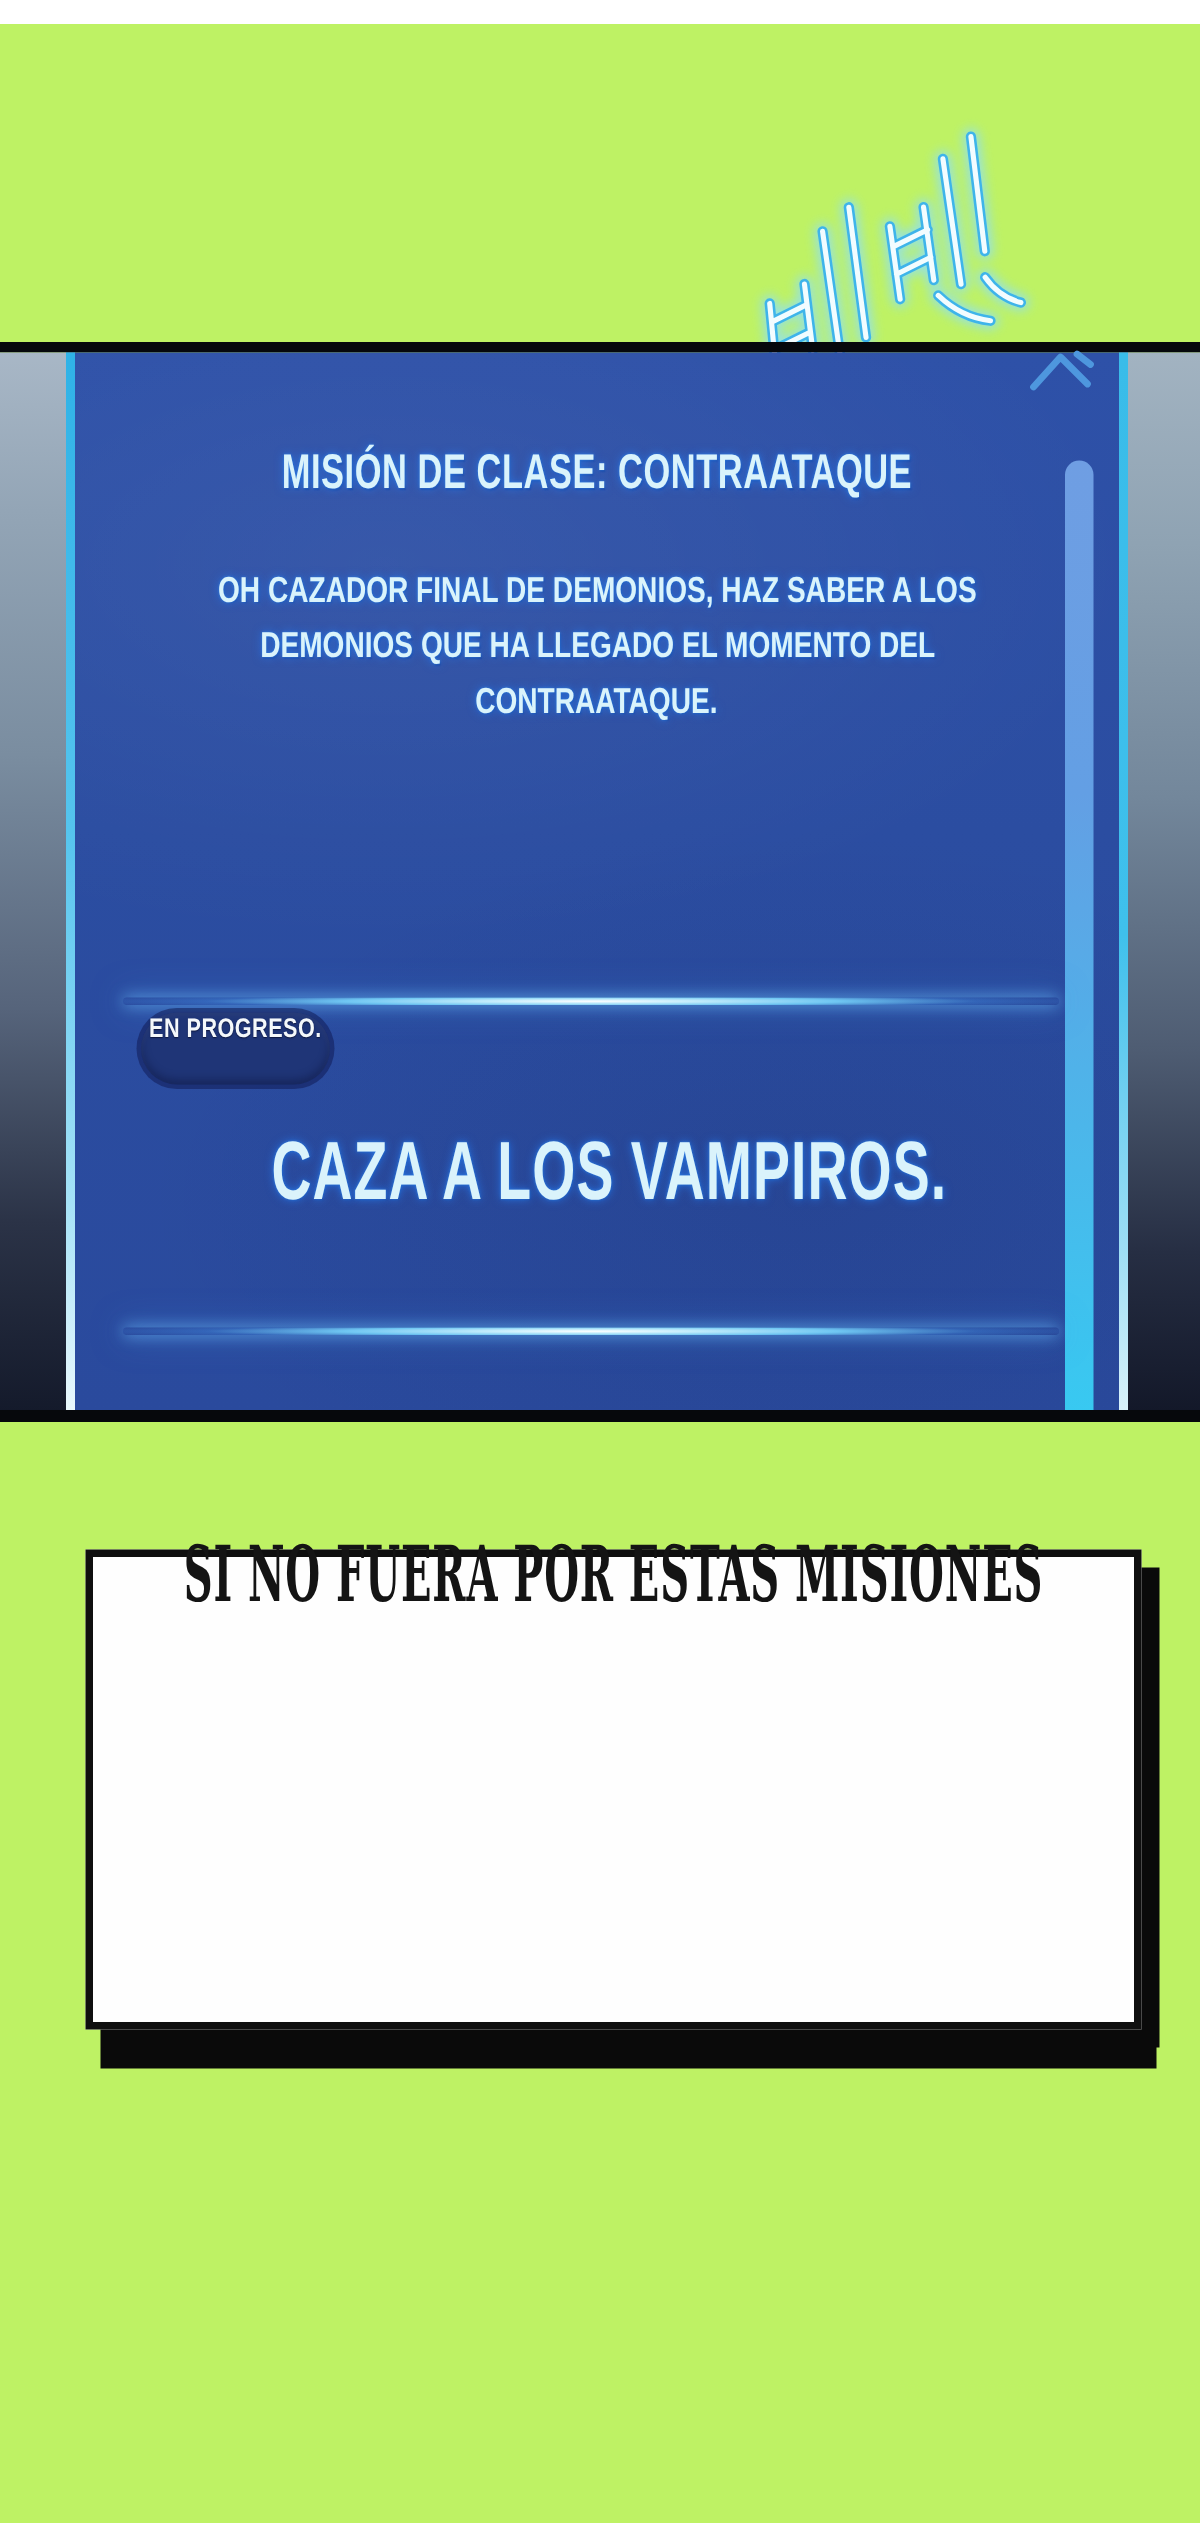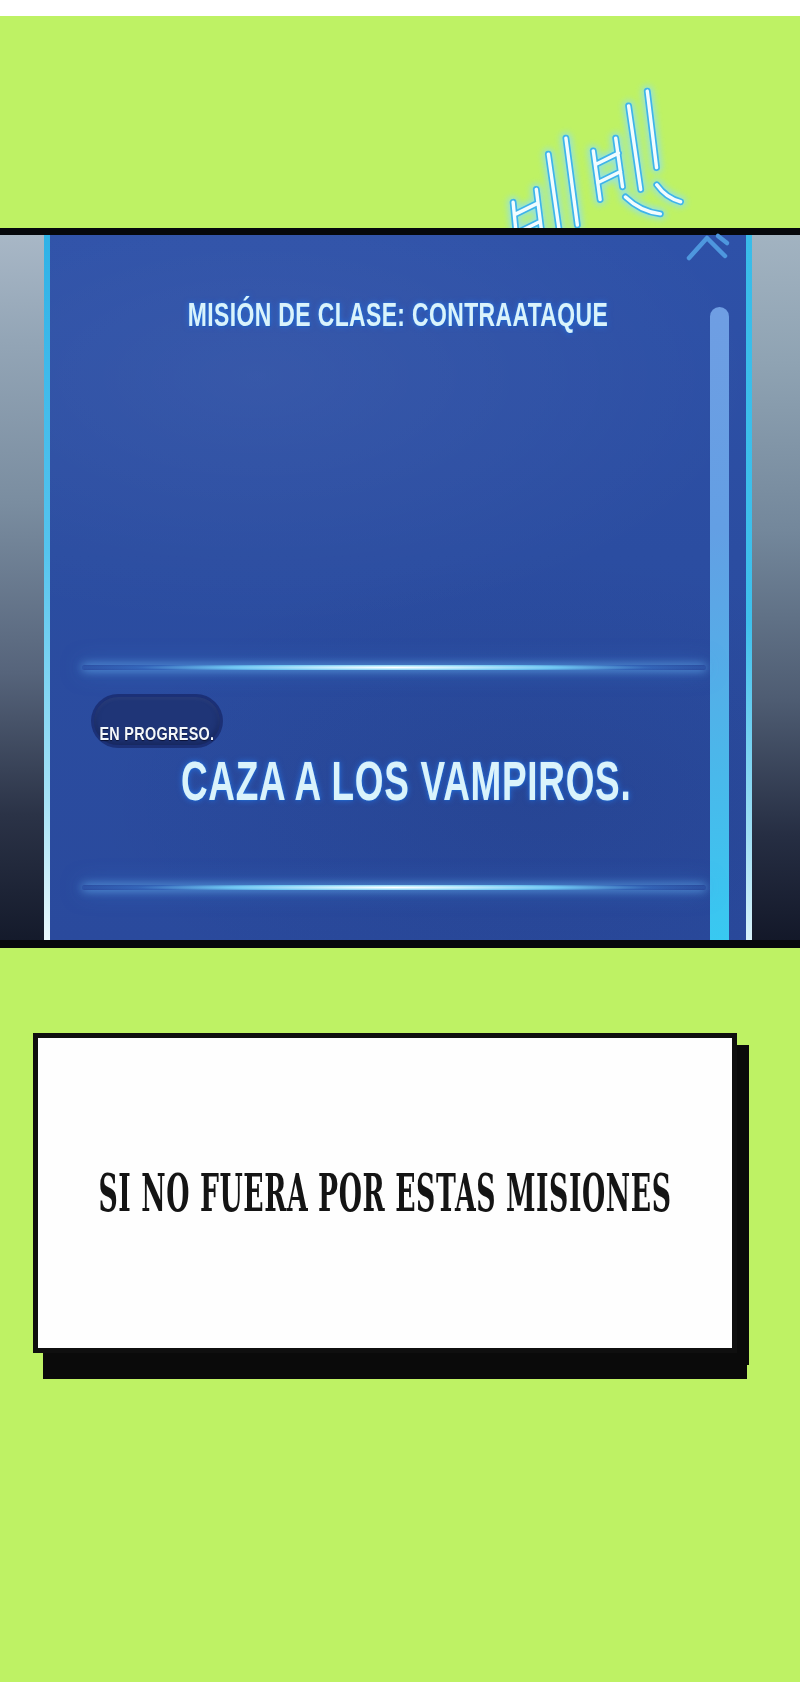--- a/index.html
+++ b/index.html
@@ -59,35 +59,35 @@
   .scaled{display:inline-block;transform-origin:50% 50%;white-space:nowrap;}
   .quest-title{position:absolute;left:0;right:0;top:62px;margin:0;}
   .quest-title .scaled{font-size:31px;transform:scale(.74,1.05);letter-spacing:.5px;}
   .quest-desc{position:absolute;left:0;right:0;top:140px;}
   .quest-desc .line{height:37px;align-items:center;}
   .quest-desc .scaled{font-size:24px;transform:scale(.78,1);}
   .quest-objectives{position:absolute;left:0;right:0;top:281px;}
   .quest-objectives .line{height:34px;align-items:center;}
   .quest-objectives .scaled{font-size:23px;transform:scale(.78,1);}
   .status-badge{
-    position:absolute;left:50px;top:462px;width:126px;height:48px;
+    position:absolute;left:50px;top:440px;width:126px;height:48px;
     border-radius:26px;background:var(--badge-navy,#1f3577);
     box-shadow:0 0 0 3px rgba(16,28,86,.55), inset 0 2px 4px rgba(255,255,255,.06), inset 0 -3px 6px rgba(5,10,40,.35);
-    display:flex;align-items:flex-end;justify-content:center;
+    display:flex;align-items:flex-start;justify-content:center;
   }
   .status-badge .scaled{font-size:18px;color:#f4f8fb;font-weight:bold;transform:scale(.8,1);letter-spacing:.4px;
     text-shadow:0 1px 1px rgba(0,0,20,.6);}
   .current-mission{position:absolute;left:0;right:0;top:516px;padding-left:16px;}
   .current-mission .scaled{font-size:52px;transform:scale(.71,1.06);letter-spacing:1px;}
   
   .caption-box{
-    position:absolute;left:33px;top:1017px;width:704px;height:320px;
+    position:absolute;left:57px;top:1017px;width:704px;height:320px;
     background:#fefefe;border:5px solid #0f0f0f;box-sizing:border-box;
     box-shadow:12px 12px 0 #0a0a0a,10px 26px 0 #0a0a0a;
-    display:flex;flex-direction:column;justify-content:center;gap:14px;
+    display:flex;flex-direction:row;justify-content:center;gap:14px;
   }
   .cap-line{display:flex;justify-content:center;margin:0;white-space:nowrap;}
   .cap-line .scaled{
     font-family:"DejaVu Serif",serif;font-weight:700;color:#141414;
     font-size:46px;transform:scale(.58,1.12);letter-spacing:1px;
   }
   
   .sfx{position:absolute;left:458px;top:78px;width:228px;height:186px;overflow:visible;}
 </style>
 </head>
@@ -136,20 +136,31 @@
       <path d="M5,27 L23,7 L41,25" fill="none" stroke="#4e97de" stroke-width="4.5" stroke-linecap="round" stroke-linejoin="round"></path>
       <path d="M34,5 L43,12" fill="none" stroke="#4e97de" stroke-width="4.5" stroke-linecap="round"></path>
     </svg>
 
     <div class="scrollbar-thumb"></div>
 
     <h1 class="quest-title line glow-text">
       <span class="scaled">MISIÓN DE CLASE: CONTRAATAQUE</span>
     </h1>
 
+    <div class="quest-desc">
+      <div class="line glow-text">
+        <span class="scaled">OH CAZADOR FINAL DE DEMONIOS, HAZ SABER A LOS</span>
+      </div>
+      <div class="line glow-text">
+        <span class="scaled">DEMONIOS QUE HA LLEGADO EL MOMENTO DEL</span>
+      </div>
+      <div class="line glow-text">
+        <span class="scaled">CONTRAATAQUE.</span>
+      </div>
+    </div>
 
 
     <div class="divider d1"></div>
 
     <div class="status-badge">
       <span class="scaled">EN PROGRESO.</span>
     </div>
 
     <div class="current-mission line glow-text">
       <span class="scaled">CAZA A LOS VAMPIROS.</span>

